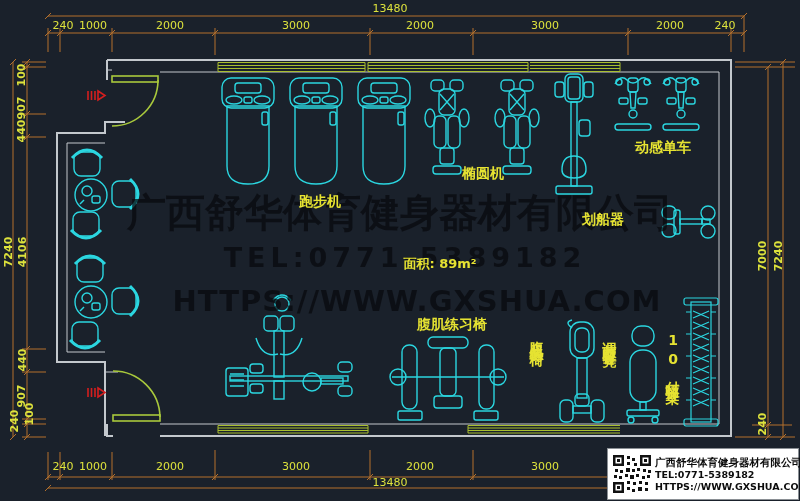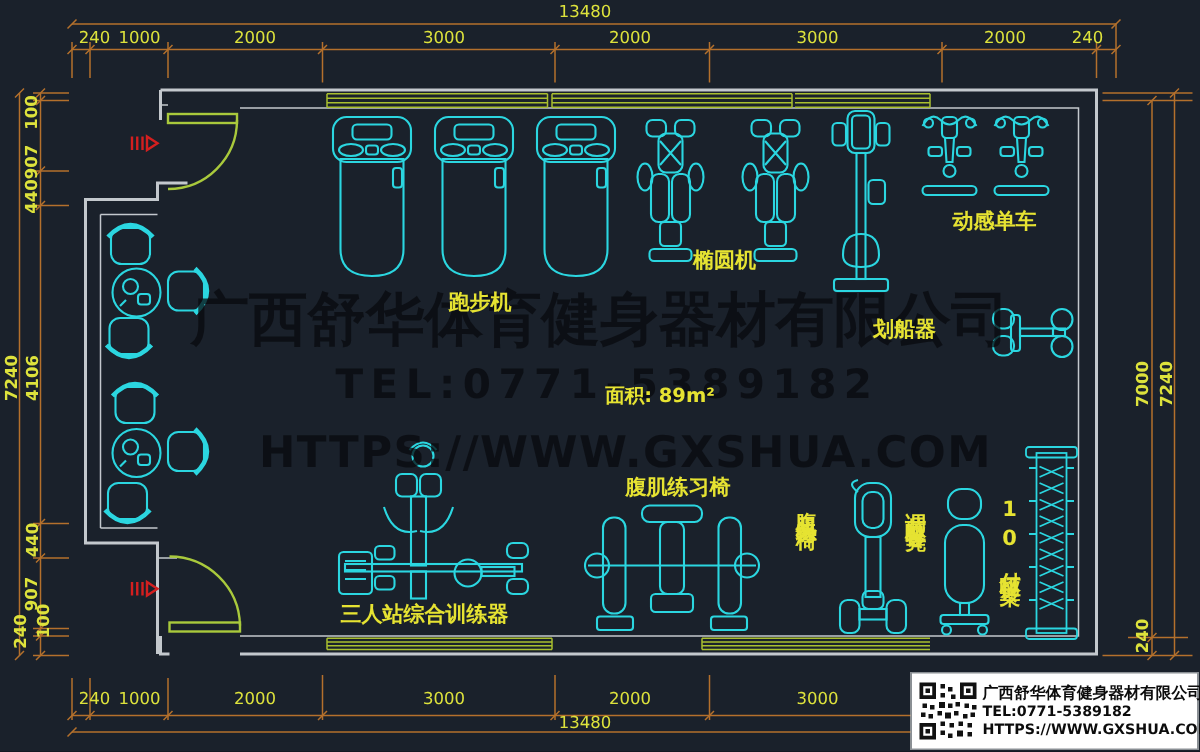--- a/index.html
+++ b/index.html
@@ -308,21 +308,20 @@
 <div id="wm-tel" class="wm" style="left:405px;top:257px">TEL:0771-5389182</div>
 <div id="wm-url" class="wm" style="left:417px;top:301px">HTTPS://WWW.GXSHUA.COM</div>
 
 <span class="ctr" style="left:440px;top:264px;font-size:13px">面积: 89m²</span>
 
 <span class="eq" style="left:320px;top:202px">跑步机</span>
 <span class="eq" style="left:483px;top:174px">椭圆机</span>
 <span class="eq" style="left:603px;top:220px">划船器</span>
 <span class="eq" style="left:663px;top:148px">动感单车</span>
 <span class="eq" style="left:452px;top:325px">腹肌练习椅</span>
-<span class="eq" style="left:283px;top:410px">三人站综合训练器</span>
 <span class="eq-v" style="left:537px;top:330px">腹肌练习椅</span>
 <span class="eq-v" style="left:610px;top:331px">调节哑铃凳</span>
 <span class="eq-v" style="left:673px;top:332px">10付哑铃架</span>
 
 <div id="titleblock">
   <svg class="qr" width="40" height="40" viewBox="0 0 40 40">
     <rect width="40" height="40" fill="#fff"></rect>
     <g fill="#111">
       <rect x="1" y="1" width="11" height="11"></rect>
           <rect x="28" y="1" width="11" height="11"></rect>

